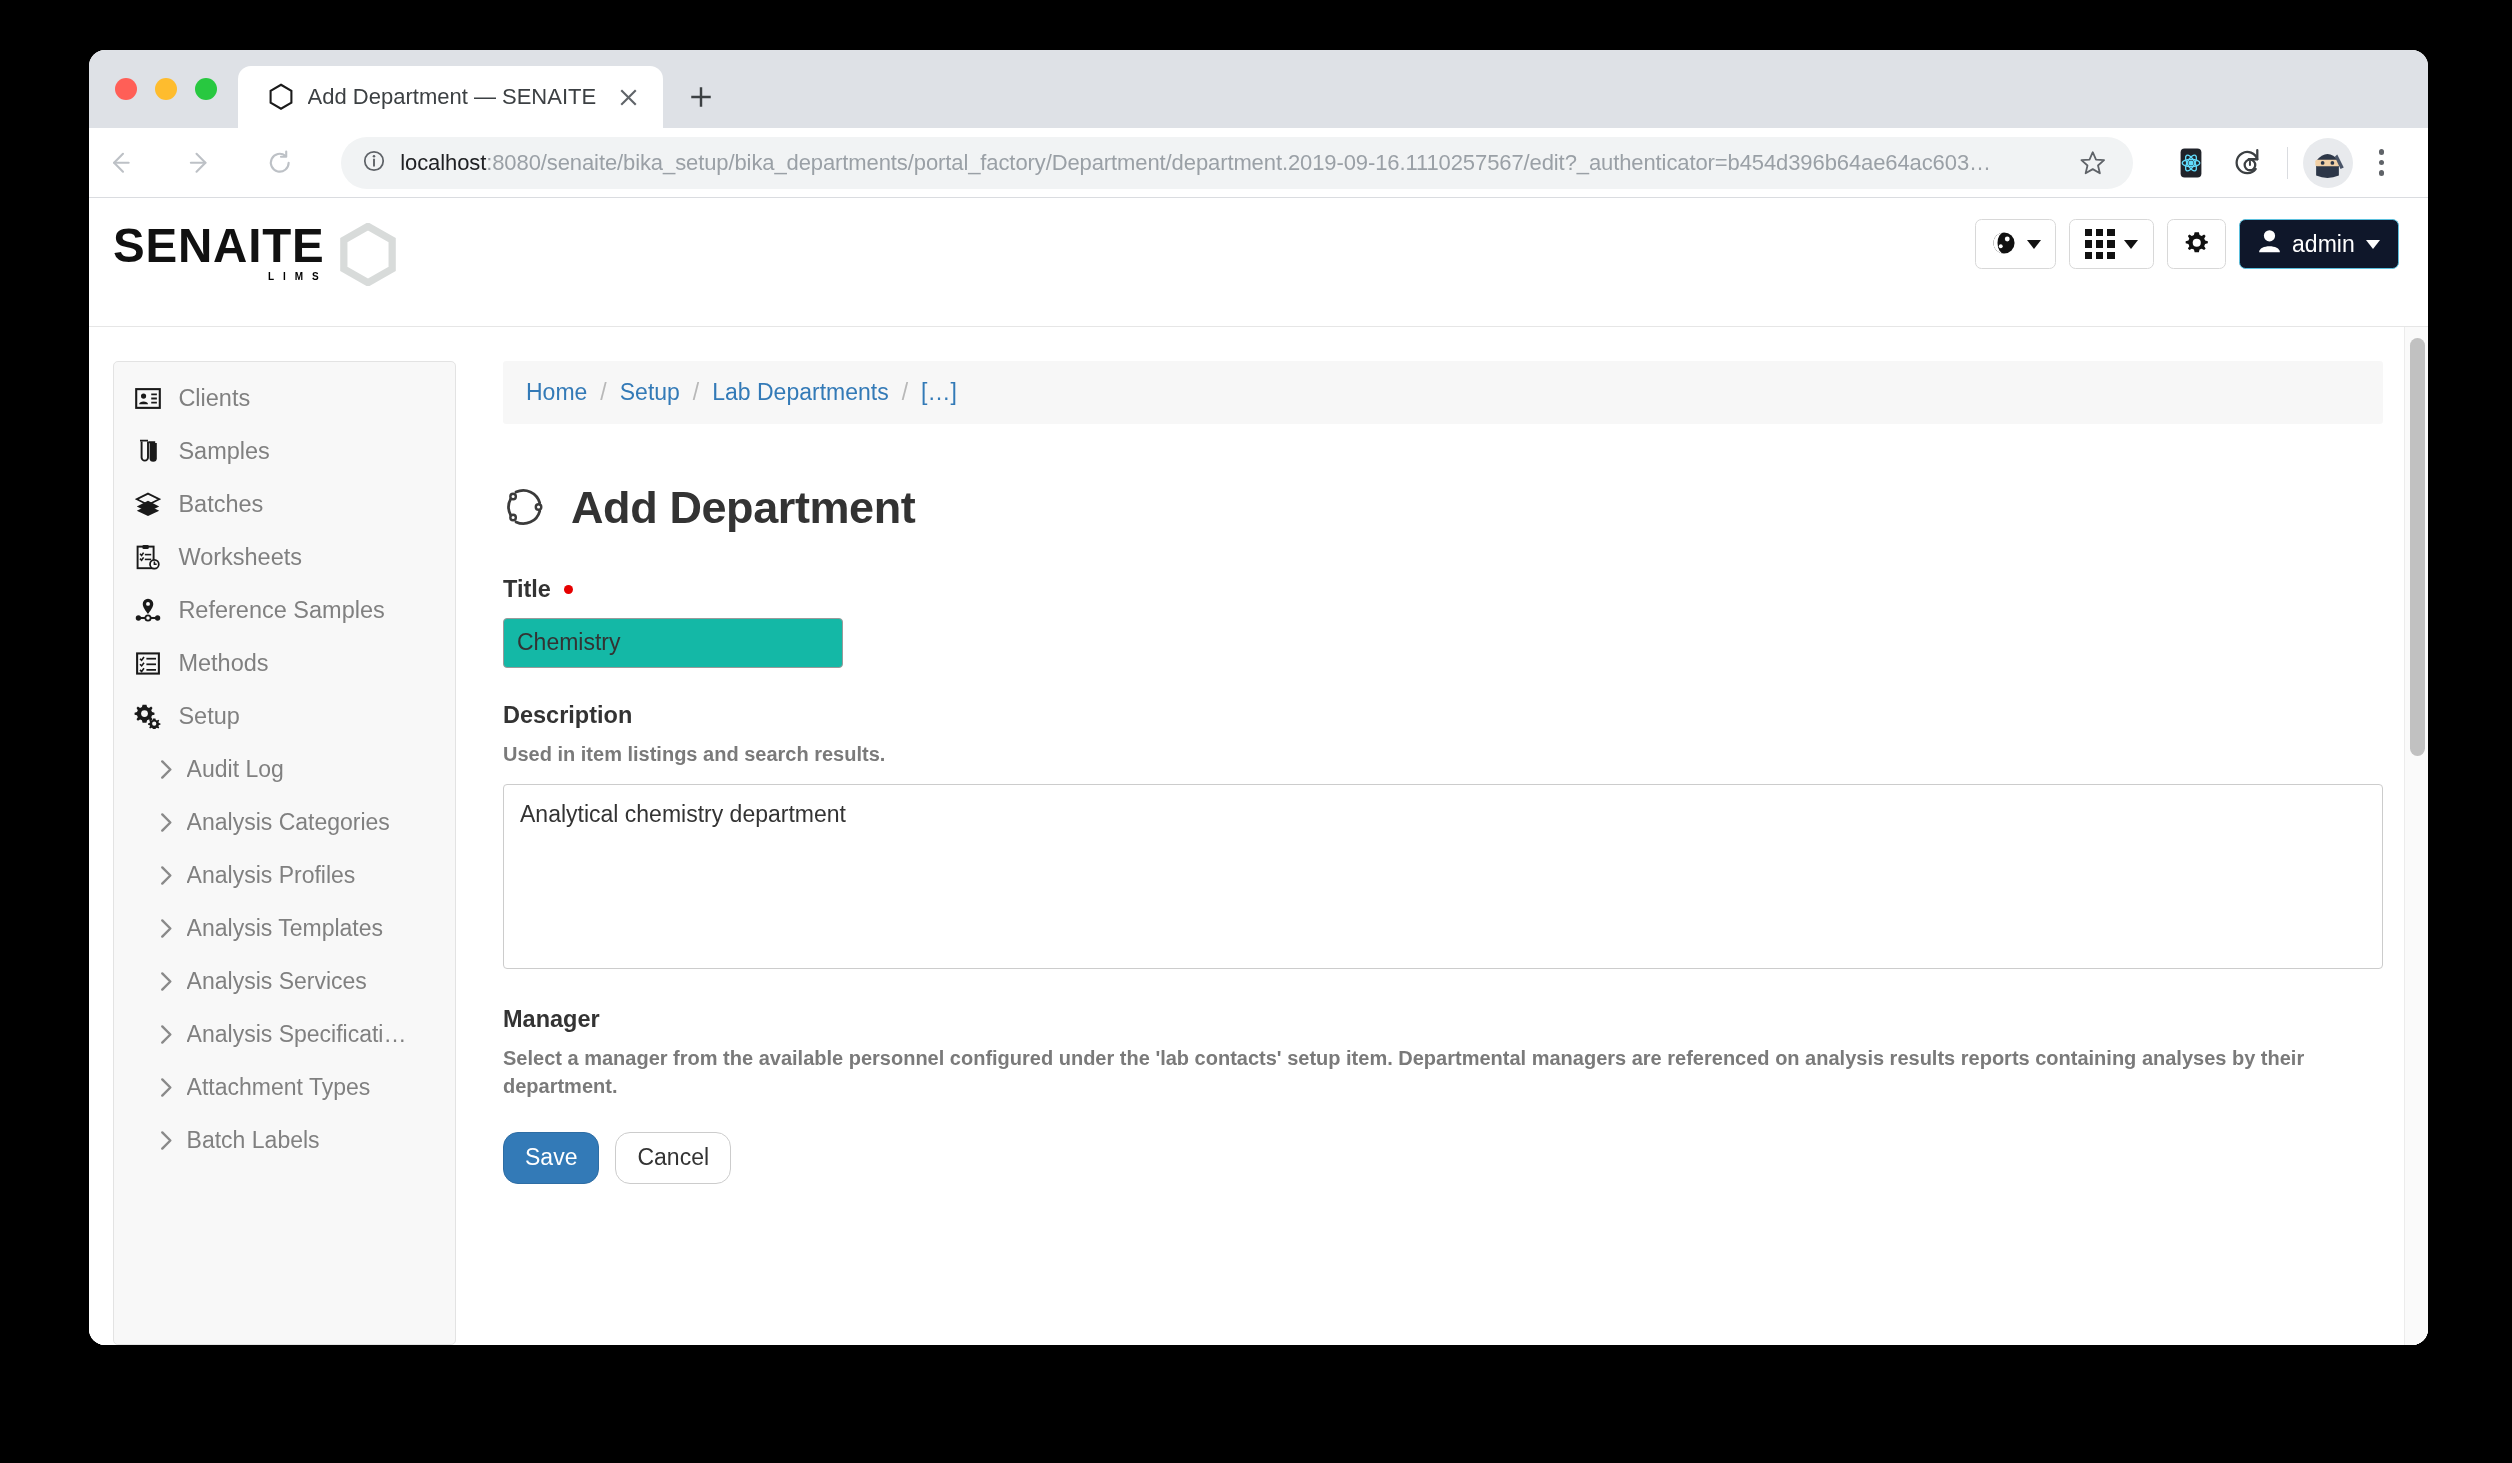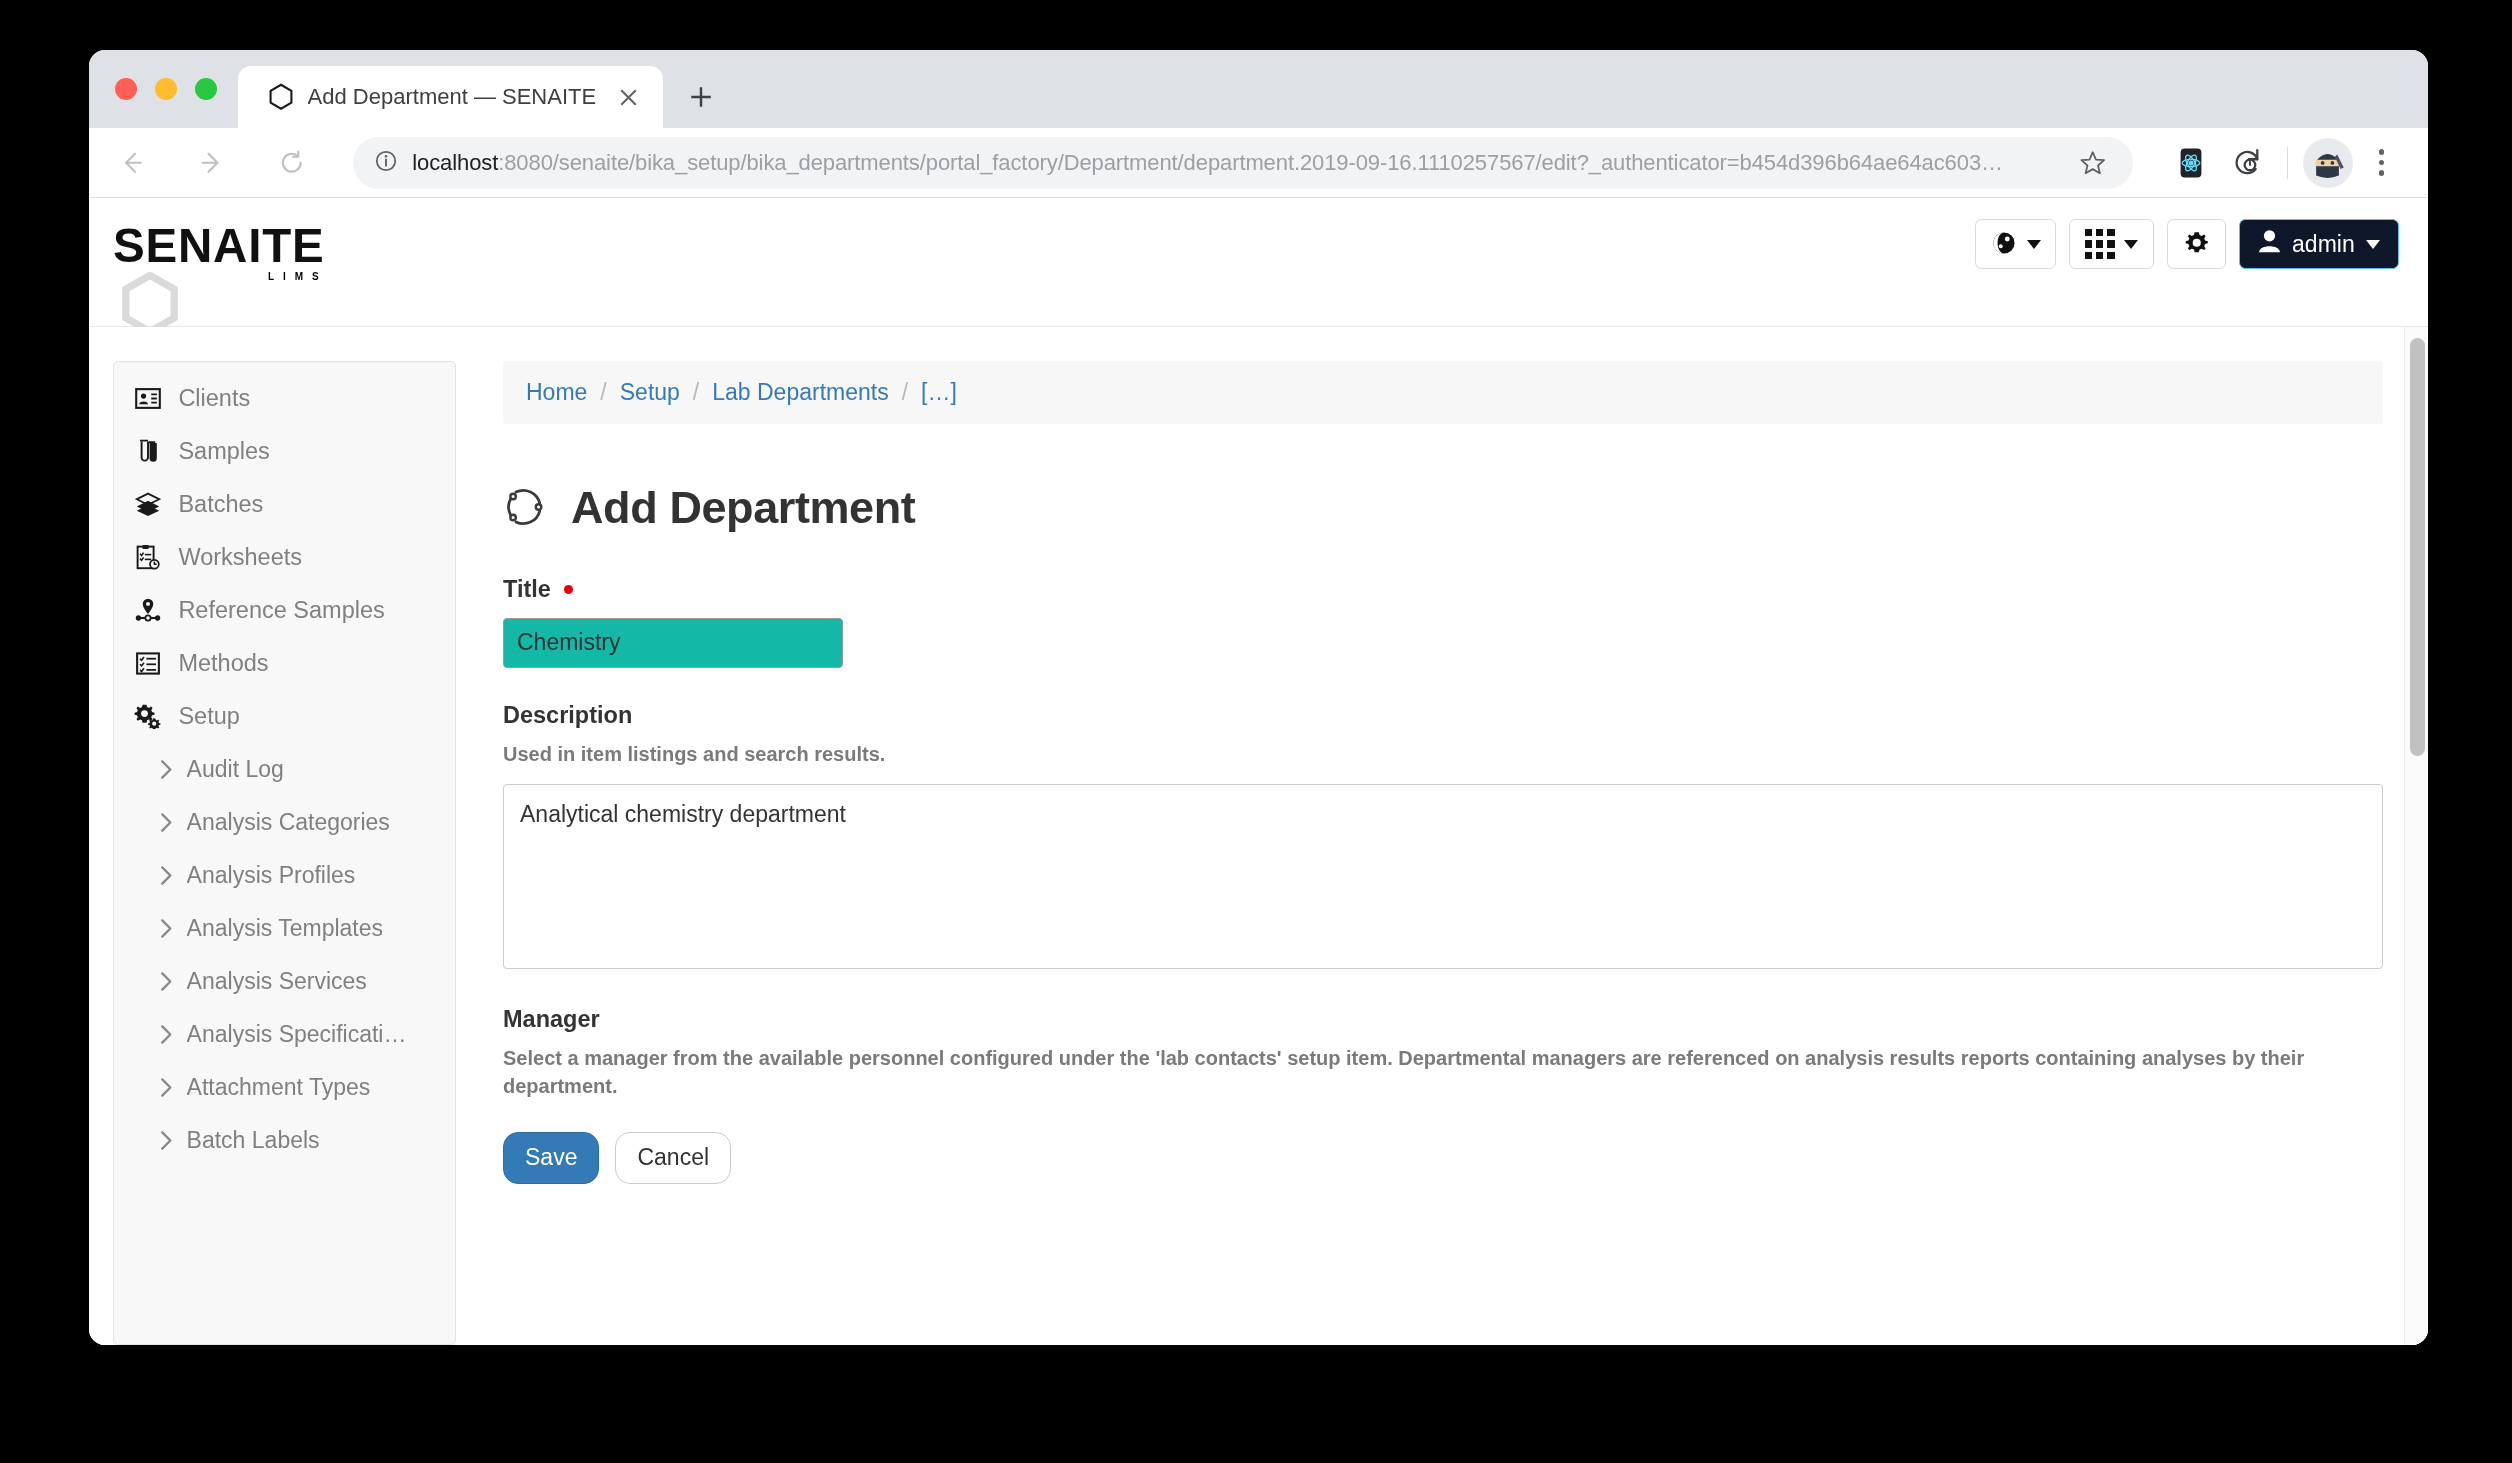--- a/index.html
+++ b/index.html
@@ -71,21 +71,21 @@
     display: flex; align-items: center; justify-content: center;
     border-radius: 50%;
     color: #3c4043;
   }
 
   
   .toolbar {
     height: 70px;
     background: #ffffff;
     display: flex; align-items: center;
-    padding: 0 24px 0 14px;
+    padding: 0 24px 0 2px;
     gap: 22px;
     border-bottom: 0.8px solid #dadce0;
   }
   .nav-btn {
     width: 58px; height: 58px;
     display: flex; align-items: center; justify-content: center;
     border-radius: 50%;
     color: #5f6368;
   }
   .nav-btn.disabled { color: #bdc1c6; }
@@ -148,21 +148,21 @@
   
   .senaite-header {
     position: relative;
     height: 129px;
     background: #ffffff;
     border-bottom: 0.8px solid #e6e6e6;
   }
   .logo-wrap {
     position: absolute;
     left: 24px; top: 23px;
-    display: flex; align-items: flex-start; flex-direction: column;
+    display: flex; align-items: flex-start;
   }
   .logo-text-block { position: relative; }
   .logo-word {
     font-family: "Liberation Sans", sans-serif;
     font-weight: bold;
     font-size: 49px;
     letter-spacing: 0.8px;
     color: #111111;
     line-height: 1;
     transform: scaleX(0.97);

